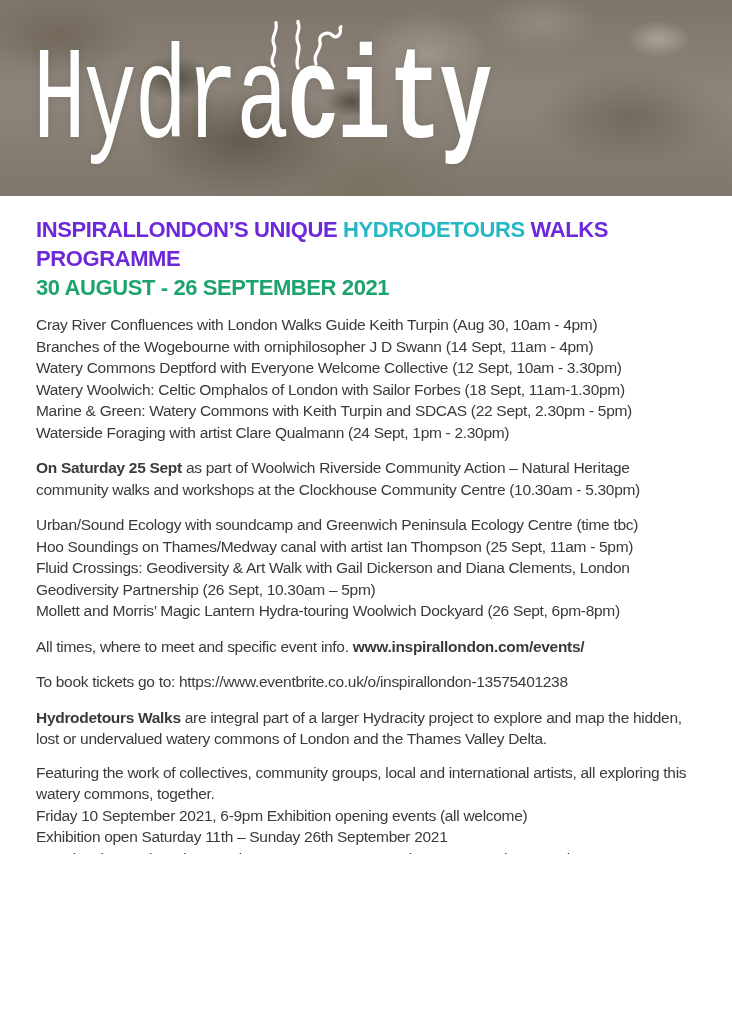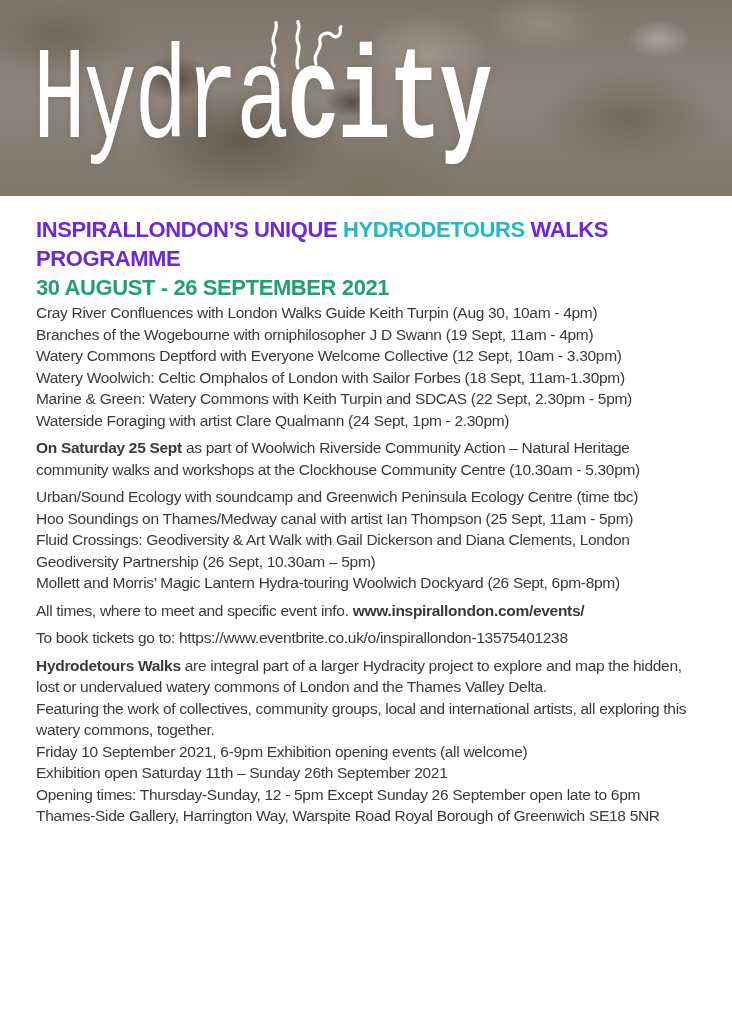--- a/index.html
+++ b/index.html
@@ -28,22 +28,22 @@
   .hero-title .bold{font-weight:700;}
   .squiggles{position:absolute;left:264px;top:20px;}
 
   
   .content{position:absolute;left:36px;top:215px;width:662px;}
   .sec-title{margin:0;font-size:22px;line-height:29px;font-weight:700;letter-spacing:-0.4px;}
   .c-blue{color:#6d28d9;}
   .c-teal{color:#25b7c2;text-align:center;}
   .c-green{color:#1ea36e;}
   .body-text{font-size:15.5px;line-height:21.5px;letter-spacing:-0.3px;color:#3a3a3a;}
-  .para{margin-top:6px;}
-  .first-para{}
+  .para{margin-top:14px;}
+  .first-para{margin-top:12px;}
   b,.bold-inline{font-weight:700;}
   .exh-title{margin-top:10px;}
   .link-text{color:#3a3a3a;text-decoration:none;}
 
   
   .footer{position:absolute;left:16px;top:924px;width:732px;height:90px;}
   .inspiral-logo{position:absolute;left:34px;top:6px;
     font-family:"Liberation Mono",monospace;font-size:33px;line-height:33px;
     transform:scaleY(1.2);transform-origin:top;white-space:nowrap;letter-spacing:-1px;}
   .inspiral-logo .green{font-weight:700;color:#2c7a45;}
@@ -93,21 +93,21 @@
   </div>
 
   <div class="content">
 
     <h2 class="sec-title"><span class="c-blue">INSPIRALLONDON’S UNIQUE </span><span class="c-teal">HYDRODETOURS</span><span class="c-blue"> WALKS PROGRAMME</span><br>
       <span class="c-green">30 AUGUST - 26 SEPTEMBER 2021</span>
     </h2>
 
     <div class="body-text first-para">
       <div>Cray River Confluences with London Walks Guide Keith Turpin (Aug 30, 10am - 4pm)</div>
-      <div>Branches of the Wogebourne with orniphilosopher J D Swann (19 Sept, 11am - 4pm)</div>
+      <div>Branches of the Wogebourne with orniphilosopher J D Swann (14 Sept, 11am - 4pm)</div>
       <div>Watery Commons Deptford with Everyone Welcome Collective (12 Sept, 10am - 3.30pm)</div>
       <div>Watery Woolwich: Celtic Omphalos of London with Sailor Forbes (18 Sept, 11am-1.30pm)</div>
       <div>Marine &amp; Green: Watery Commons with Keith Turpin and SDCAS (22 Sept, 2.30pm - 5pm)</div>
       <div>Waterside Foraging with artist Clare Qualmann (24 Sept, 1pm - 2.30pm)</div>
     </div>
 
     <div class="body-text para"><span class="bold-inline">On Saturday 25 Sept</span><span> as part of Woolwich Riverside Community Action – Natural Heritage community walks and workshops at the Clockhouse Community Centre (10.30am - 5.30pm)</span>
     </div>
 
     <div class="body-text para">

